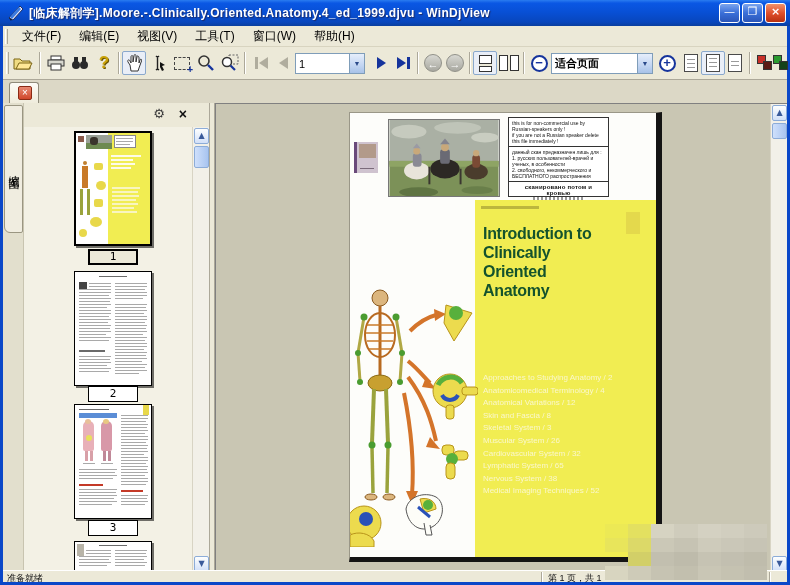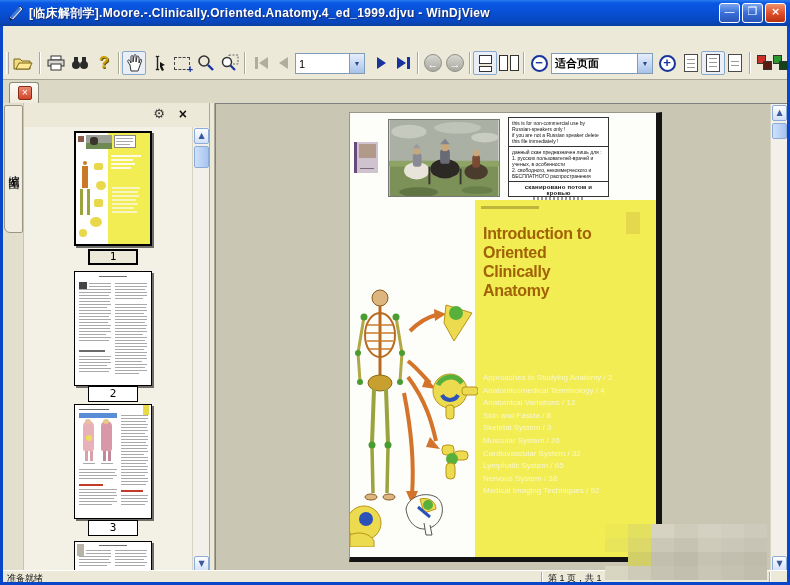--- a/index.html
+++ b/index.html
@@ -118,21 +118,21 @@
   .notice { position:absolute; left:158px; top:4px; width:101px; height:80px; background:#fff; border:1px solid #333;
     font-size:5px; line-height:6px; color:#111; }
   .notice .sec { padding:2px 3px; border-bottom:1px solid #333; }
   .notice .sec:last-child { border-bottom:none; text-align:center; }
   .notice .ft { font-size:6px; font-weight:bold; letter-spacing:.2px; }
   .notice .ftsmall { height:4px; margin:1px auto 0; width:52px; background:repeating-linear-gradient(90deg,#999 0 2px,#fff 2px 4px); }
 
   .yellow { position:absolute; left:125px; top:87px; right:0; bottom:0; background:#f1ed52; }
   .ytiny { position:absolute; left:6px; top:6px; width:58px; height:3px; background:rgba(110,100,30,.4); }
   .ybookmark { position:absolute; right:16px; top:12px; width:14px; height:22px; background:#e4d94c; }
-  .ytitle { position:absolute; left:8px; top:24px; color:#a16207; font-size:16px; font-weight:bold; line-height:19px; letter-spacing:-.3px; }
+  .ytitle { position:absolute; left:8px; top:24px; color:#14532d; font-size:16px; font-weight:bold; line-height:19px; letter-spacing:-.3px; }
   .ycontents { position:absolute; left:8px; top:172px; color:#faf7cc; font-size:8px; line-height:12.6px; white-space:nowrap; }
 
   .skeleton { position:absolute; left:0; top:170px; width:128px; height:264px; }
 
   
   .statusbar { position:absolute; left:0; bottom:0; width:784px; height:12px; background:#ece9d8;
     border-top:1px solid #fff; font-size:9px; color:#111; }
   .statusbar .ready { position:absolute; left:4px; top:1px; }
   .statusbar .pageinfo { position:absolute; left:545px; top:1px; }
   .statusbar .ssep { position:absolute; top:1px; width:2px; height:10px; border-left:1px solid #aca899; border-right:1px solid #fff; }
@@ -153,20 +153,29 @@
       <path d="M2 14 L5 15 L4 17 Z" fill="#101830"></path>
     </svg>
     <span class="title-text">[临床解剖学].Moore.-.Clinically.Oriented.Anatomy.4_ed_1999.djvu - WinDjView</span>
     <span class="win-btns">
       <span class="wbtn">—</span>
       <span class="wbtn">❐</span>
       <span class="wbtn close">×</span>
     </span>
   </div>
 
+  <div class="menubar">
+    <span class="menugrip"></span>
+    <span class="menu-item">文件(F)</span>
+    <span class="menu-item">编辑(E)</span>
+    <span class="menu-item">视图(V)</span>
+    <span class="menu-item">工具(T)</span>
+    <span class="menu-item">窗口(W)</span>
+    <span class="menu-item">帮助(H)</span>
+  </div>
 
   <div class="toolbar">
     <span class="tgrip" style="left:3px"></span>
 
     <span class="tbtn" style="left:8px">
       <svg width="20" height="16" viewBox="0 0 20 16">
         <path d="M1 14 L1 4 L7 4 L9 6 L17 6 L17 14 Z" fill="#f0dc82" stroke="#7a6414"></path>
         <path d="M3 14 L6 8 L19 8 L16 14 Z" fill="#ffe896" stroke="#7a6414"></path>
       </svg>
     </span>
@@ -568,22 +577,22 @@
             <span class="ft">сканировано потом и кровью</span>
             <div class="ftsmall"></div>
           </div>
         </div>
 
         <div class="yellow">
           <div class="ytiny"></div>
           <div class="ybookmark"></div>
           <div class="ytitle">
             <div>Introduction to</div>
+            <div>Clinically</div>
             <div>Oriented</div>
-            <div>Clinically</div>
             <div>Anatomy</div>
           </div>
           <div class="ycontents">
             <div>Approaches to Studying Anatomy / 2</div>
             <div>Anatomicomedical Terminology / 4</div>
             <div>Anatomical Variations / 12</div>
             <div>Skin and Fascia / 8</div>
             <div>Skeletal System / 3</div>
             <div>Muscular System / 26</div>
             <div>Cardiovascular System / 32</div>

